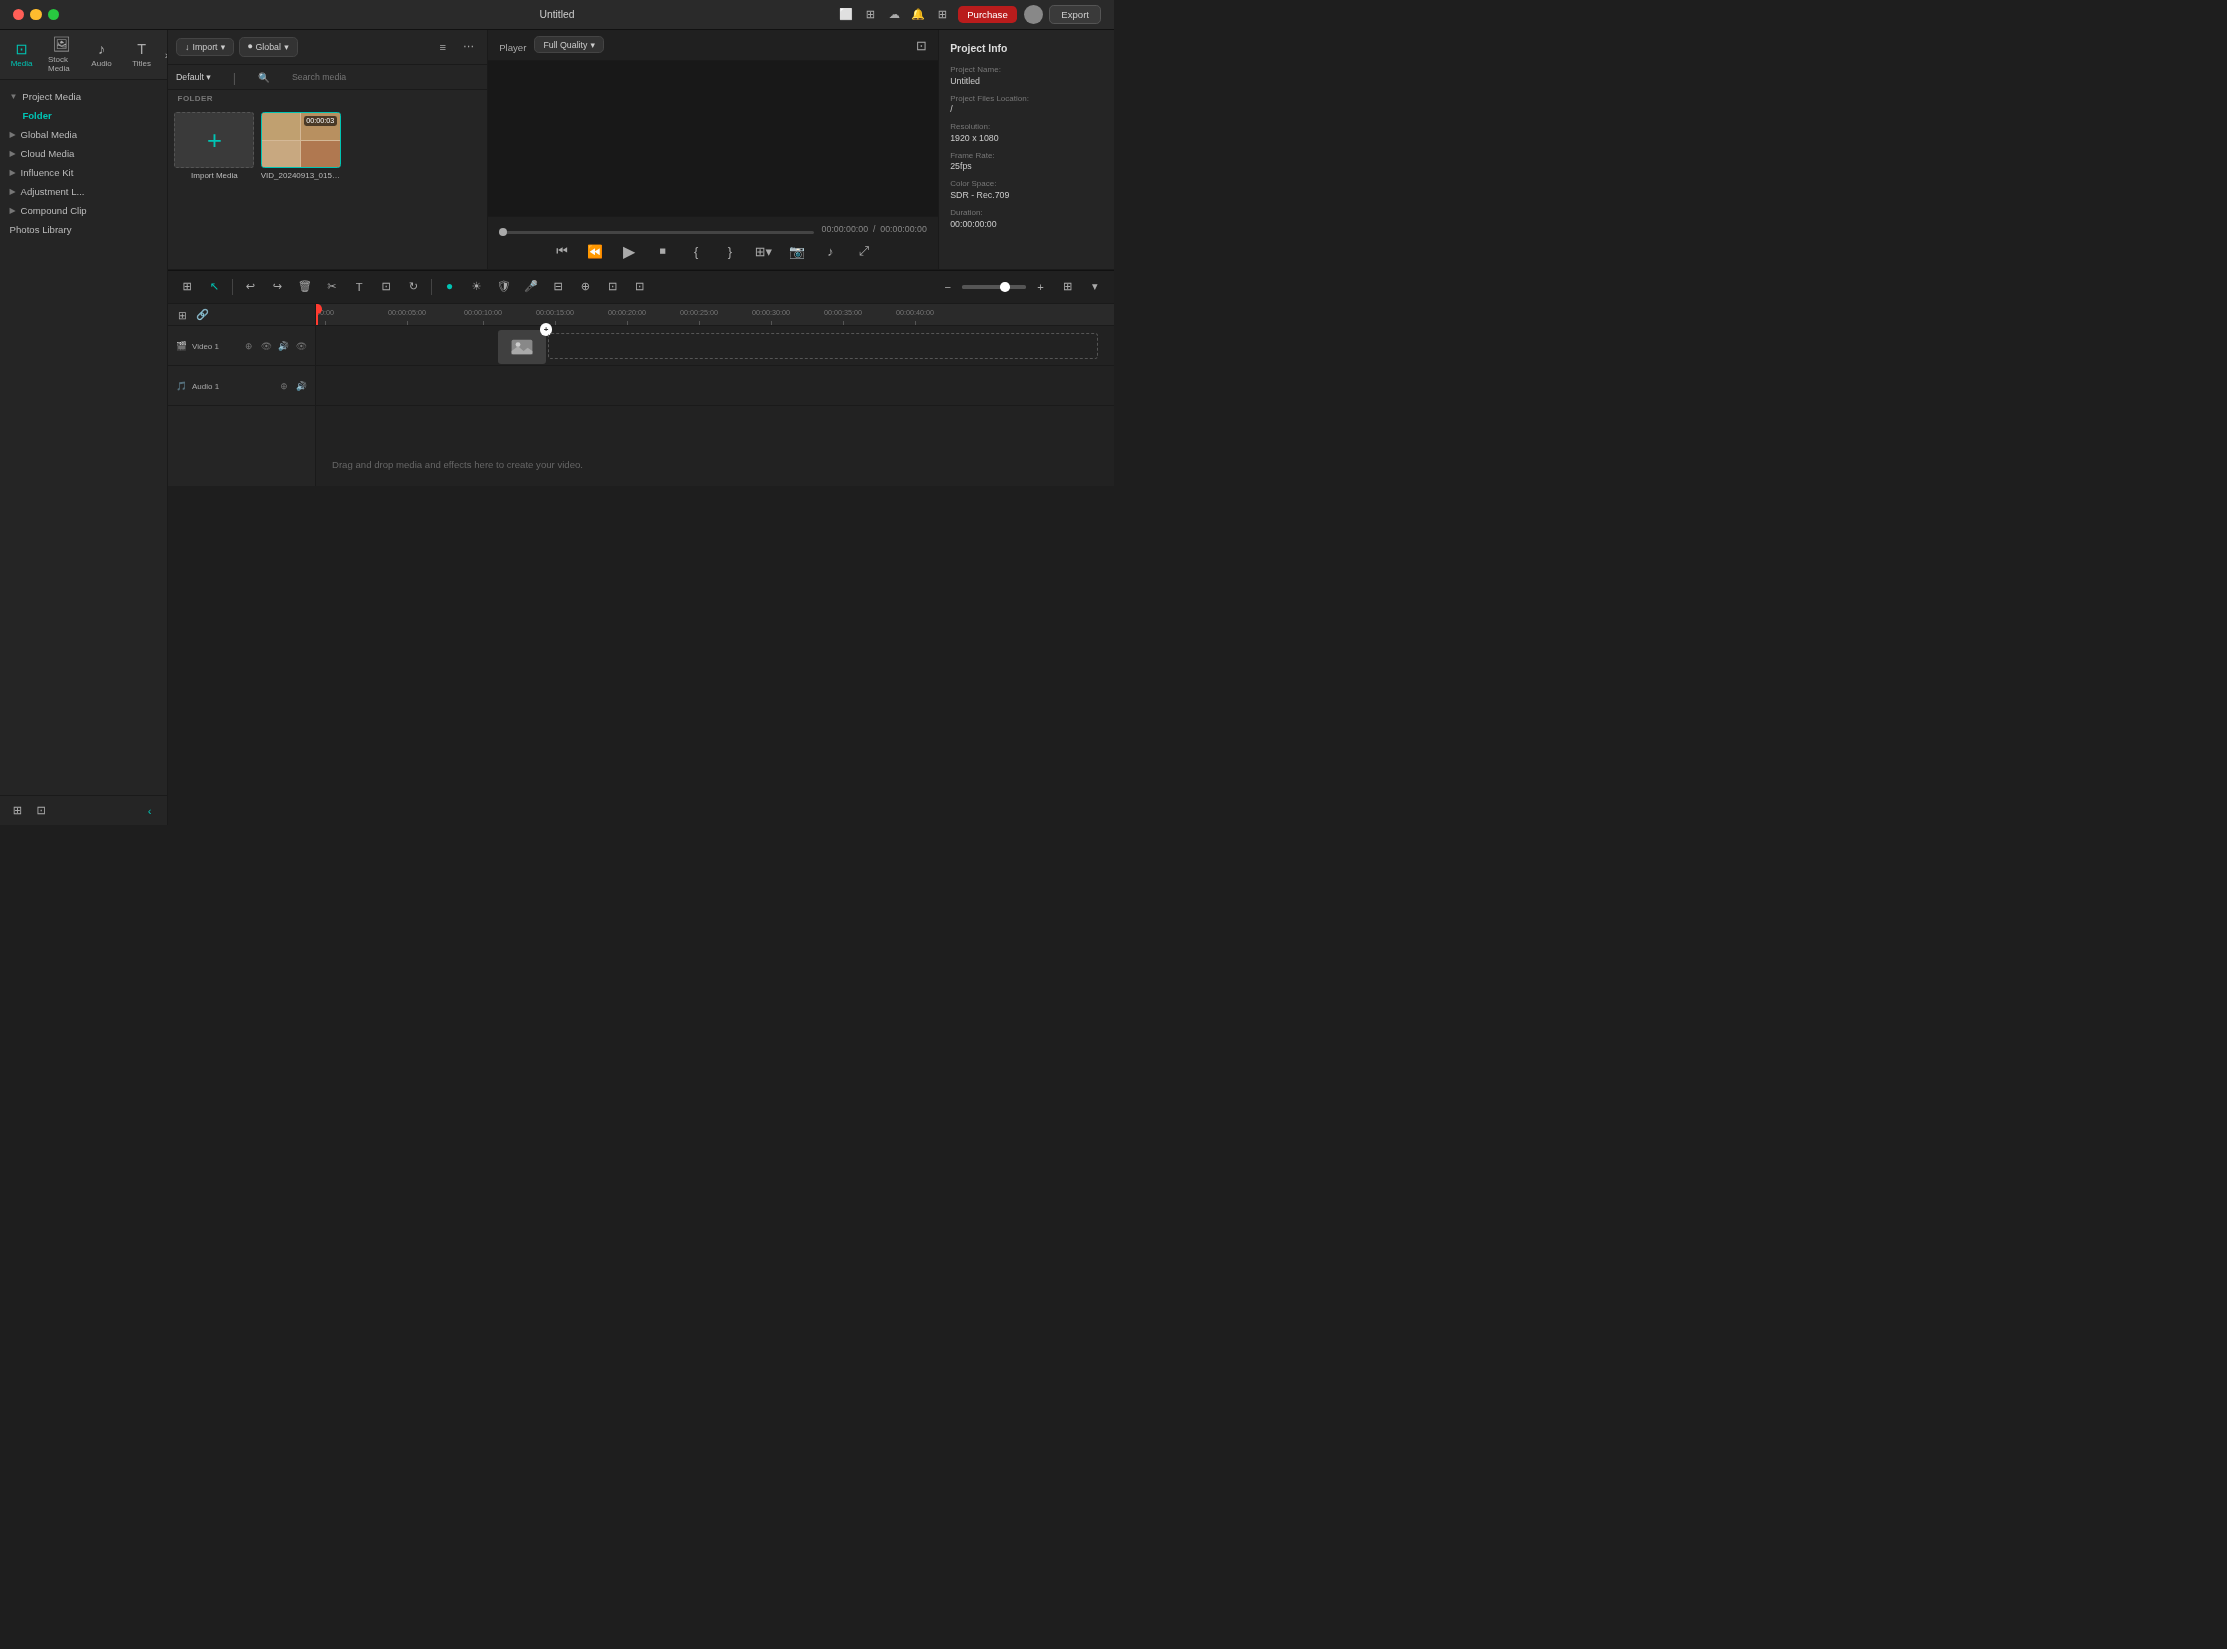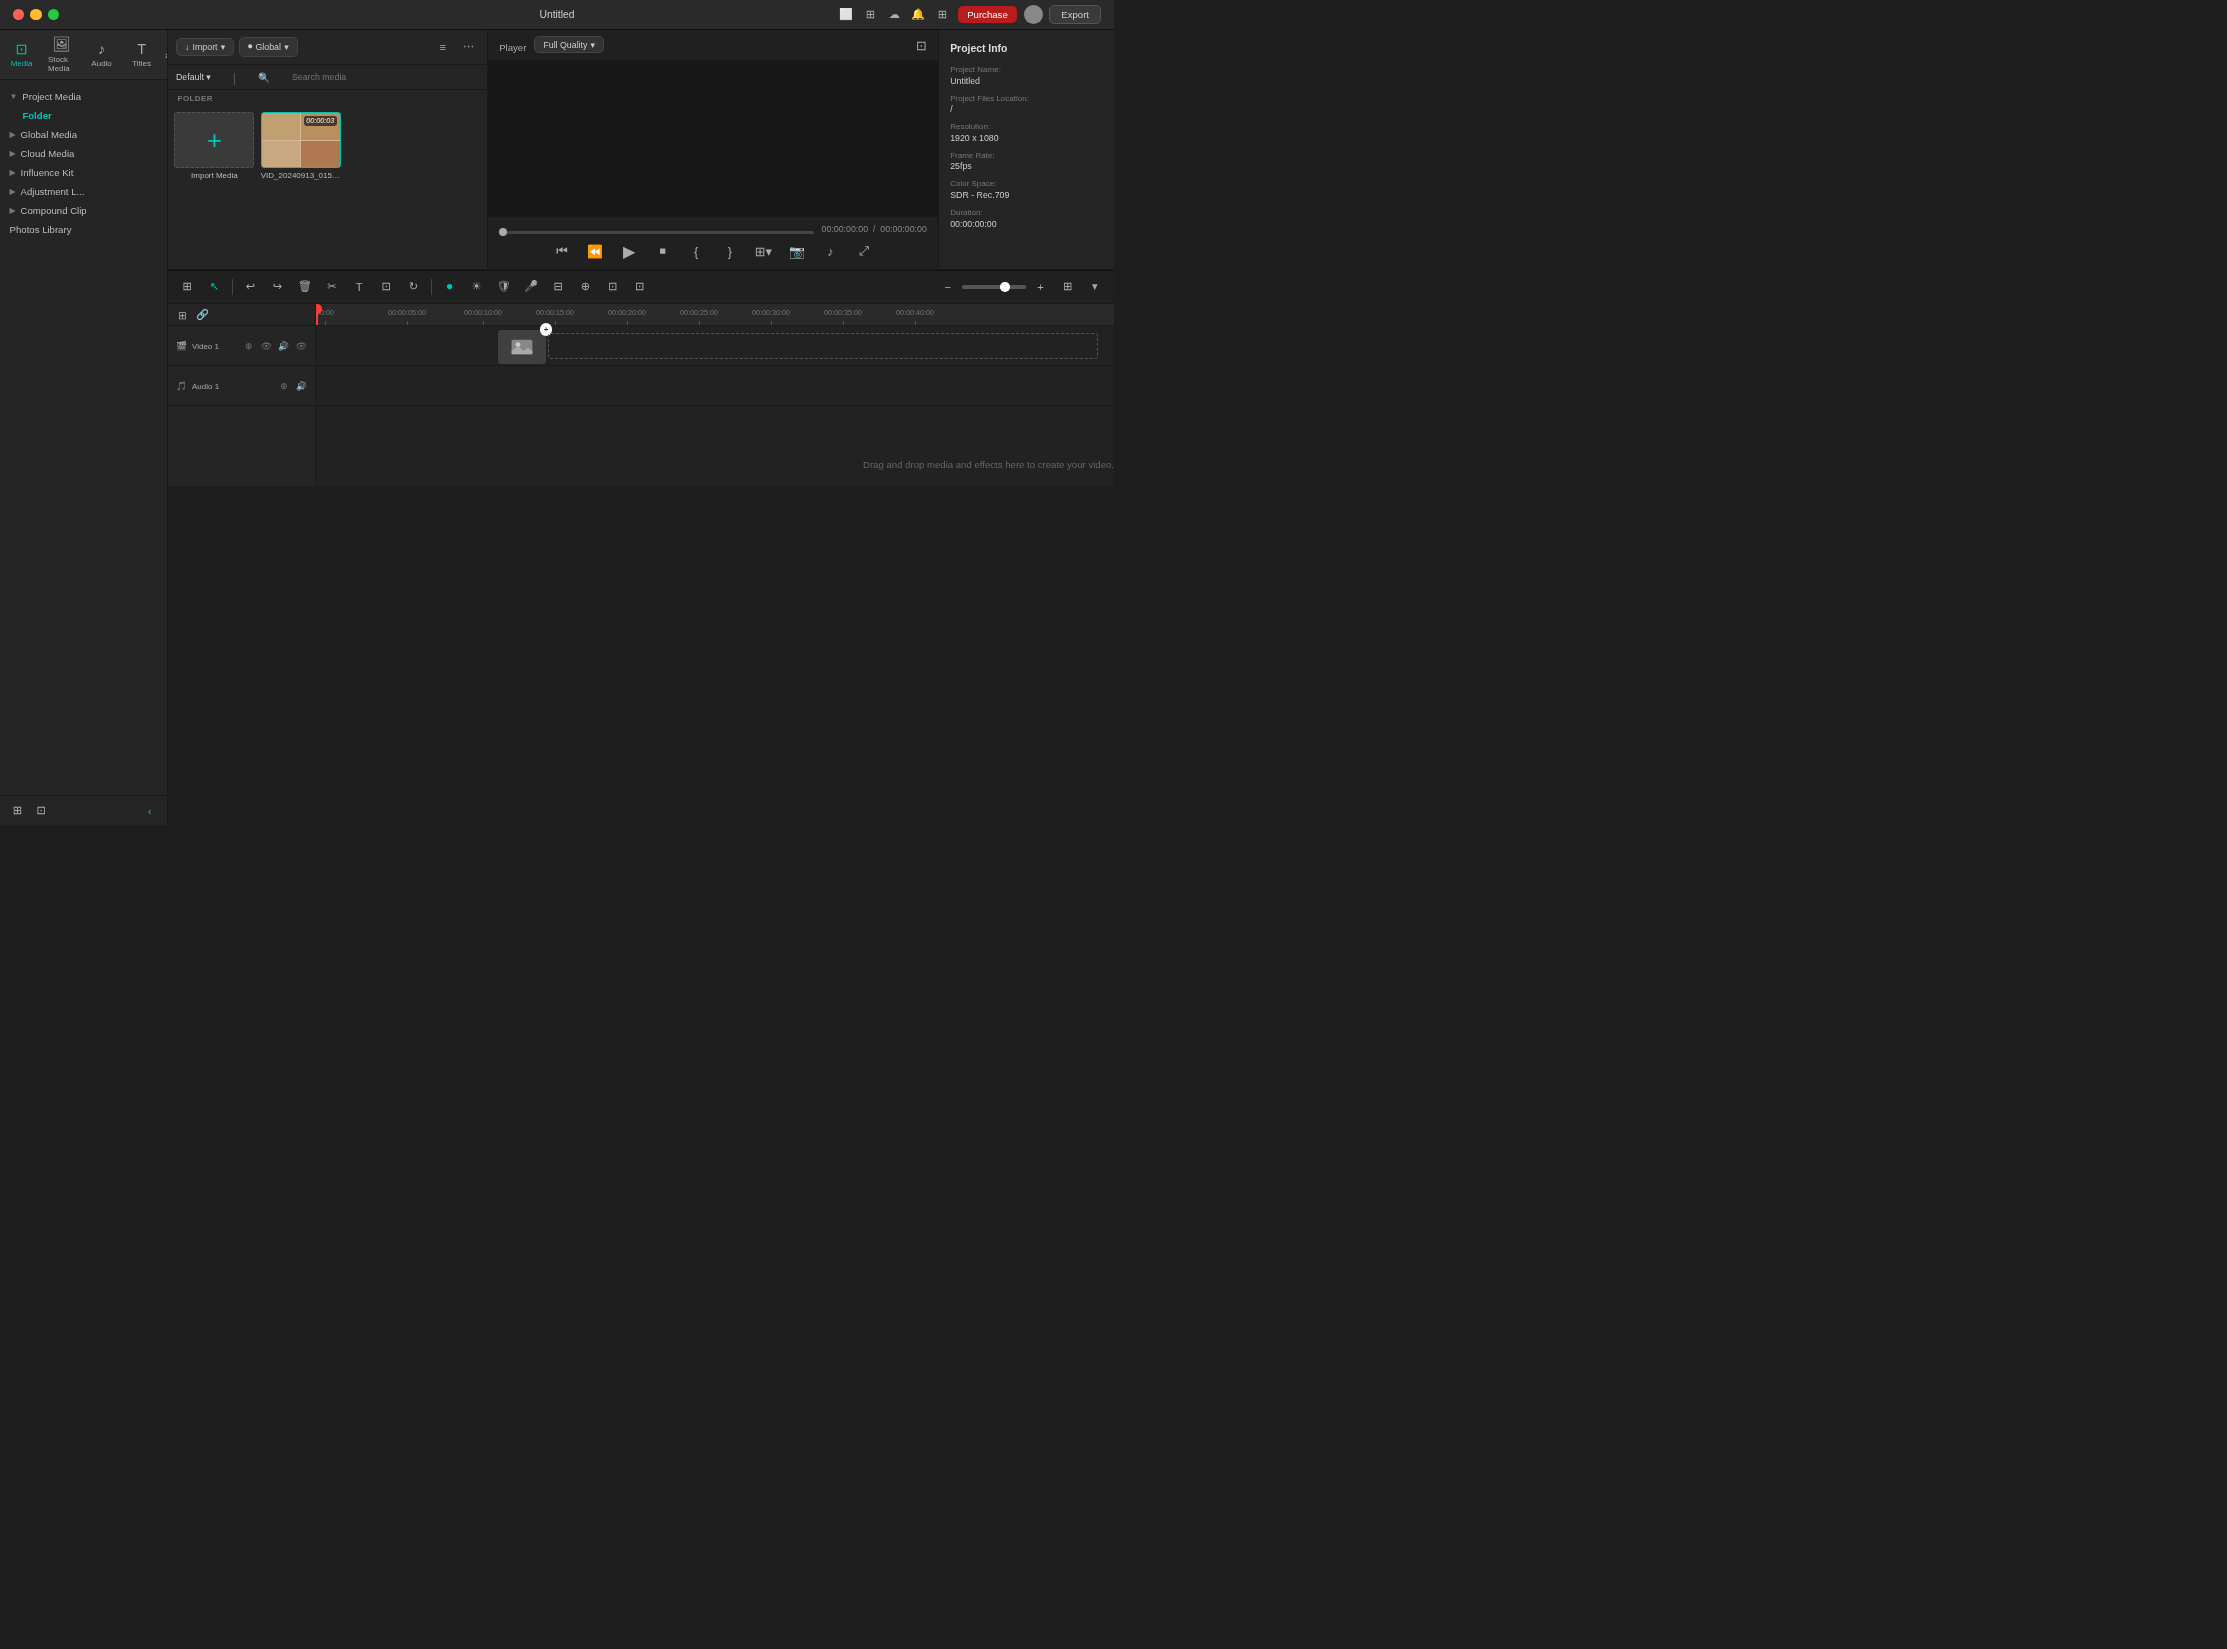--- a/index.html
+++ b/index.html
@@ -294,21 +294,20 @@
       justify-content: center;
       color: #00c4b4;
       font-size: 22.4px;
       border: 1.6px dashed #555;
       position: relative;
     }
     .media-thumb.video-thumb {
       border: 1.6px solid #00c4b4;
       background: #737373;
       overflow: hidden;
-      font-style: italic;
     }
     .media-thumb-duration {
       position: absolute;
       top: 2.4px;
       right: 3.2px;
       font-size: 7.2px;
       color: #fff;
       background: rgba(0,0,0,0.6);
       padding: 0.8px 2.4px;
       border-radius: 2.4px;
@@ -656,23 +655,23 @@
       display: flex;
       align-items: center;
       justify-content: center;
       font-size: 8px;
       color: #333;
       font-weight: bold;
     }
     .drag-drop-hint {
       position: absolute;
       bottom: 16px;
-      left: 0;
+      left: 16px;
       right: 0;
-      text-align: right;
+      text-align: left;
       font-size: 9.6px;
       color: #666;
     }
 
     
     .video-preview-content {
       width: 100%;
       height: 100%;
       background: #d4b896;
       display: grid;

